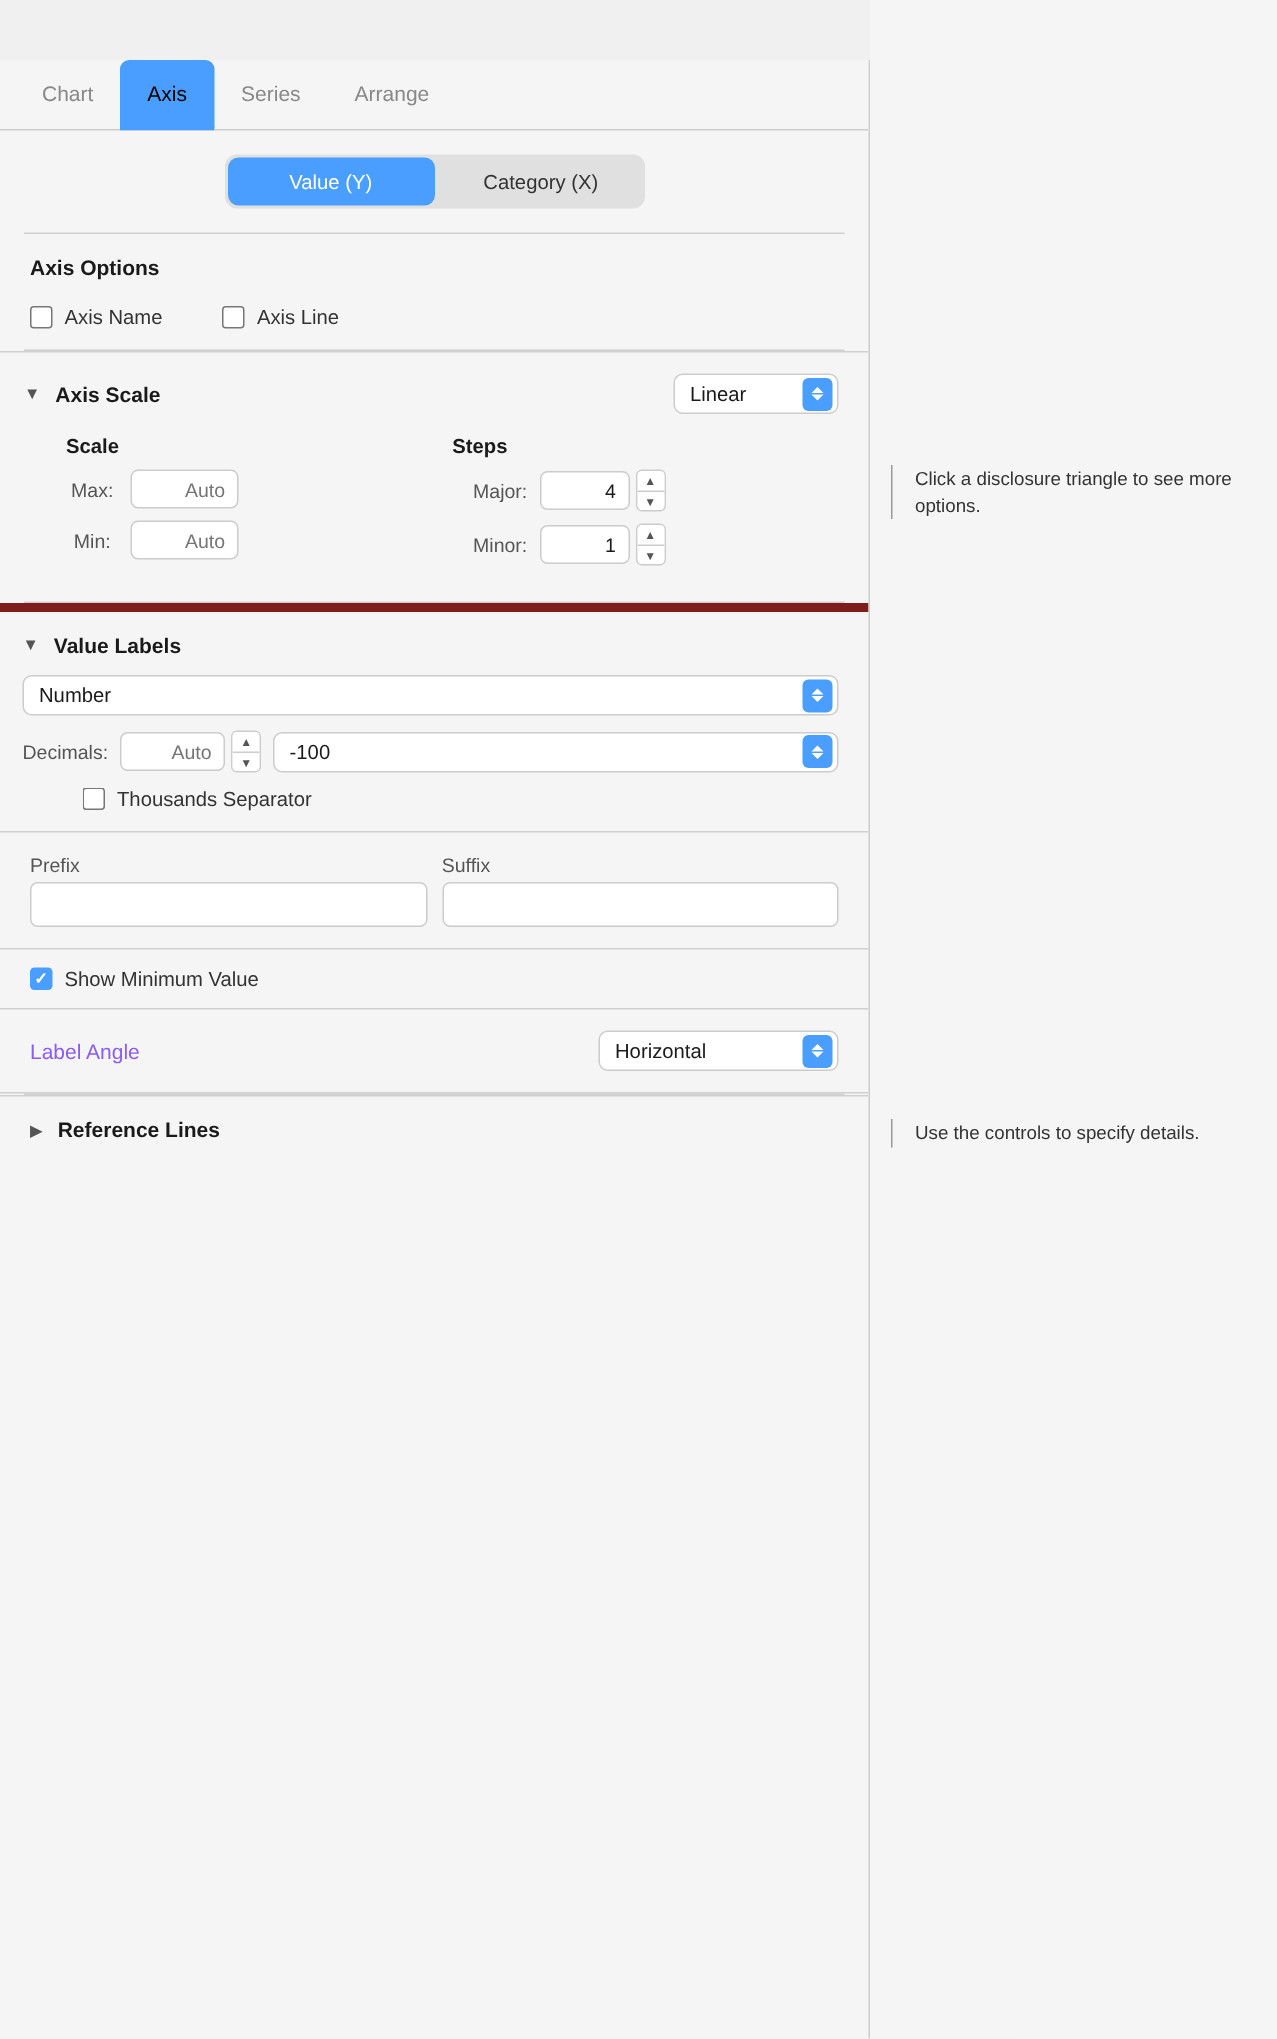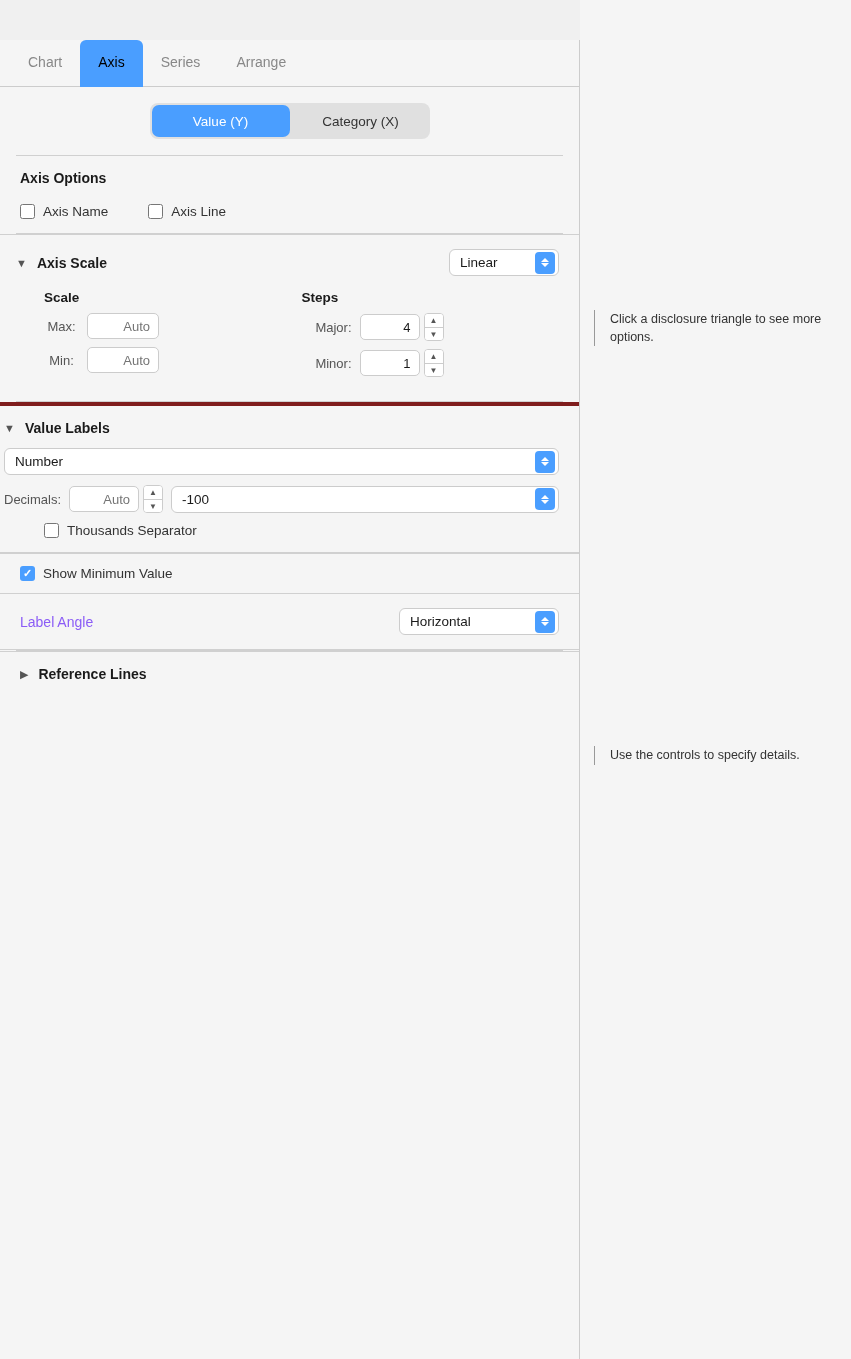--- a/index.html
+++ b/index.html
@@ -281,22 +281,22 @@
       background: #fff;
       border: none;
       outline: none;
     }
     .stepper-btn + .stepper-btn {
       border-top: 1px solid #ccc;
     }
 
     
     .value-labels-section {
-      padding: 14px 20px 0 4px;
-      border-top: 4px solid #7f1d1d;
+      padding: 14px 20px 0 15px;
+      border-top: 6px solid #7f1d1d;
     }
     .value-labels-header {
       display: flex;
       align-items: center;
       gap: 10px;
       margin-bottom: 12px;
     }
     .value-labels-label {
       font-size: 14px;
       font-weight: 700;
@@ -558,20 +558,32 @@
 
     
     <div class="thousands-row">
       <input type="checkbox" style="">
       <span>Thousands Separator</span>
     </div>
   </div>
 
   <div class="divider" style="margin:0 0;"></div>
 
+  <div class="prefix-suffix-section" style="padding-top:14px;">
+    <div class="prefix-suffix-grid">
+      <div>
+        <div class="field-label">Prefix</div>
+        <input type="text" class="text-input" style="">
+      </div>
+      <div>
+        <div class="field-label">Suffix</div>
+        <input type="text" class="text-input" style="">
+      </div>
+    </div>
+  </div>
 
   <div class="show-min-row">
     <div class="checked-checkbox"></div>
     <span>Show Minimum Value</span>
   </div>
 
   <div class="label-angle-section">
     <span class="label-angle-title">Label Angle</span>
     <div class="select-wrapper">
       <select style="width:160px;padding-right:20px;">

